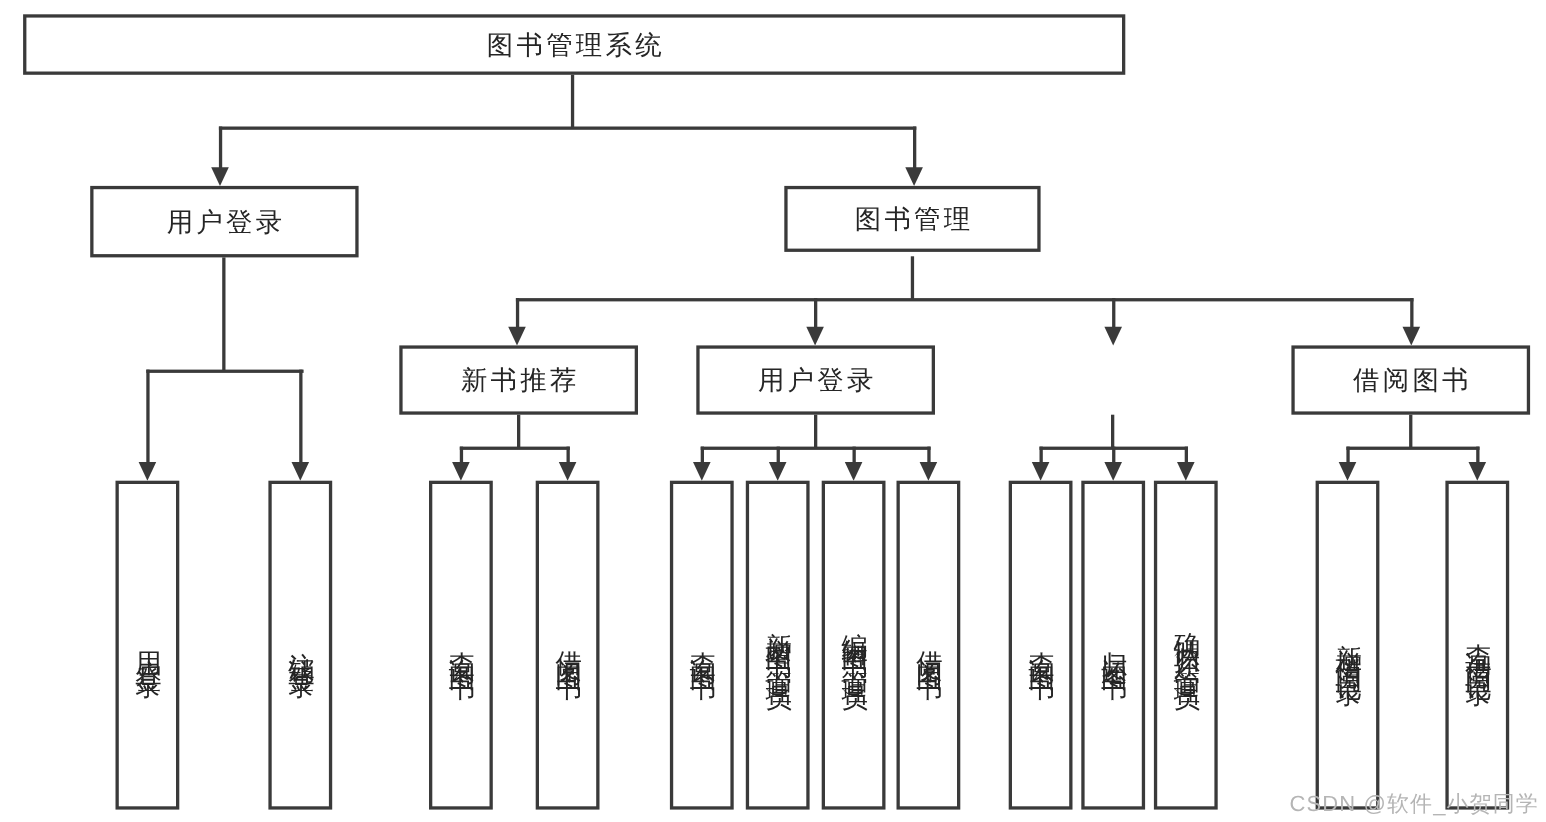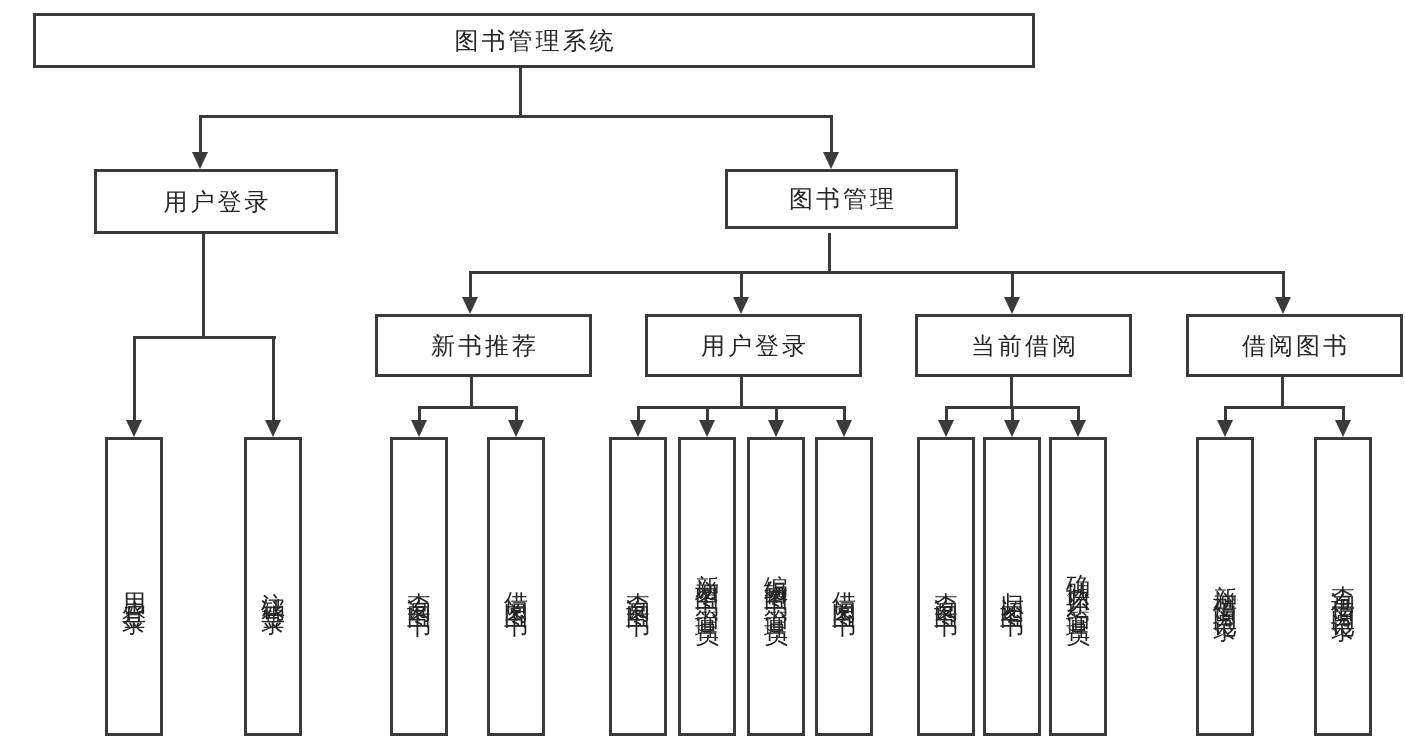--- a/index.html
+++ b/index.html
@@ -17,21 +17,20 @@
     box-sizing:border-box;
     border:3px solid #3a3a3a;
     background:#ffffff;
     display:flex;
     align-items:center;
     justify-content:center;
     font-size:24px;
     letter-spacing:3px;
     text-indent:3px;
     white-space:nowrap;
-    margin-left:12px;
   }
   .vnode{
     position:absolute;
     box-sizing:border-box;
     border:3px solid #3a3a3a;
     background:#ffffff;
     display:flex;
     align-items:center;
     justify-content:center;
     writing-mode:vertical-rl;
@@ -108,23 +107,20 @@
   <div class="arrow" style="left:733px;top:271px;height:43px;"></div>
   <div class="arrow" style="left:1004px;top:271px;height:43px;"></div>
   <div class="arrow" style="left:1275px;top:271px;height:43px;"></div>
 
   <div class="node" style="left:363px;top:314px;width:217px;height:63px;">
     <span>新书推荐</span>
   </div>
   <div class="node" style="left:633px;top:314px;width:217px;height:63px;">
     <span>用户登录</span>
   </div>
-  <div class="node" style="left:903px;top:314px;width:217px;height:63px;">
-    <span>当前借阅</span>
-  </div>
   <div class="node" style="left:1174px;top:314px;width:217px;height:63px;">
     <span>借阅图书</span>
   </div>
 
   <div class="line" style="left:470px;top:377px;width:3px;height:31px;"></div>
   <div class="line" style="left:418px;top:406px;width:100px;height:3px;"></div>
   <div class="arrow" style="left:411px;top:406px;height:31px;"></div>
   <div class="arrow" style="left:508px;top:406px;height:31px;"></div>
 
   <div class="line" style="left:740px;top:377px;width:3px;height:31px;"></div>
@@ -182,14 +178,15 @@
     <span>确认归还（管理员）</span>
   </div>
 
   <div class="vnode" style="left:1196px;top:437px;width:58px;height:299px;">
     <span>新增借阅记录</span>
   </div>
   <div class="vnode" style="left:1314px;top:437px;width:58px;height:299px;">
     <span>查询借阅记录</span>
   </div>
 
+  <div class="watermark">CSDN @软件_小贺同学</div>
 
 </div>
 
 </body></html>

